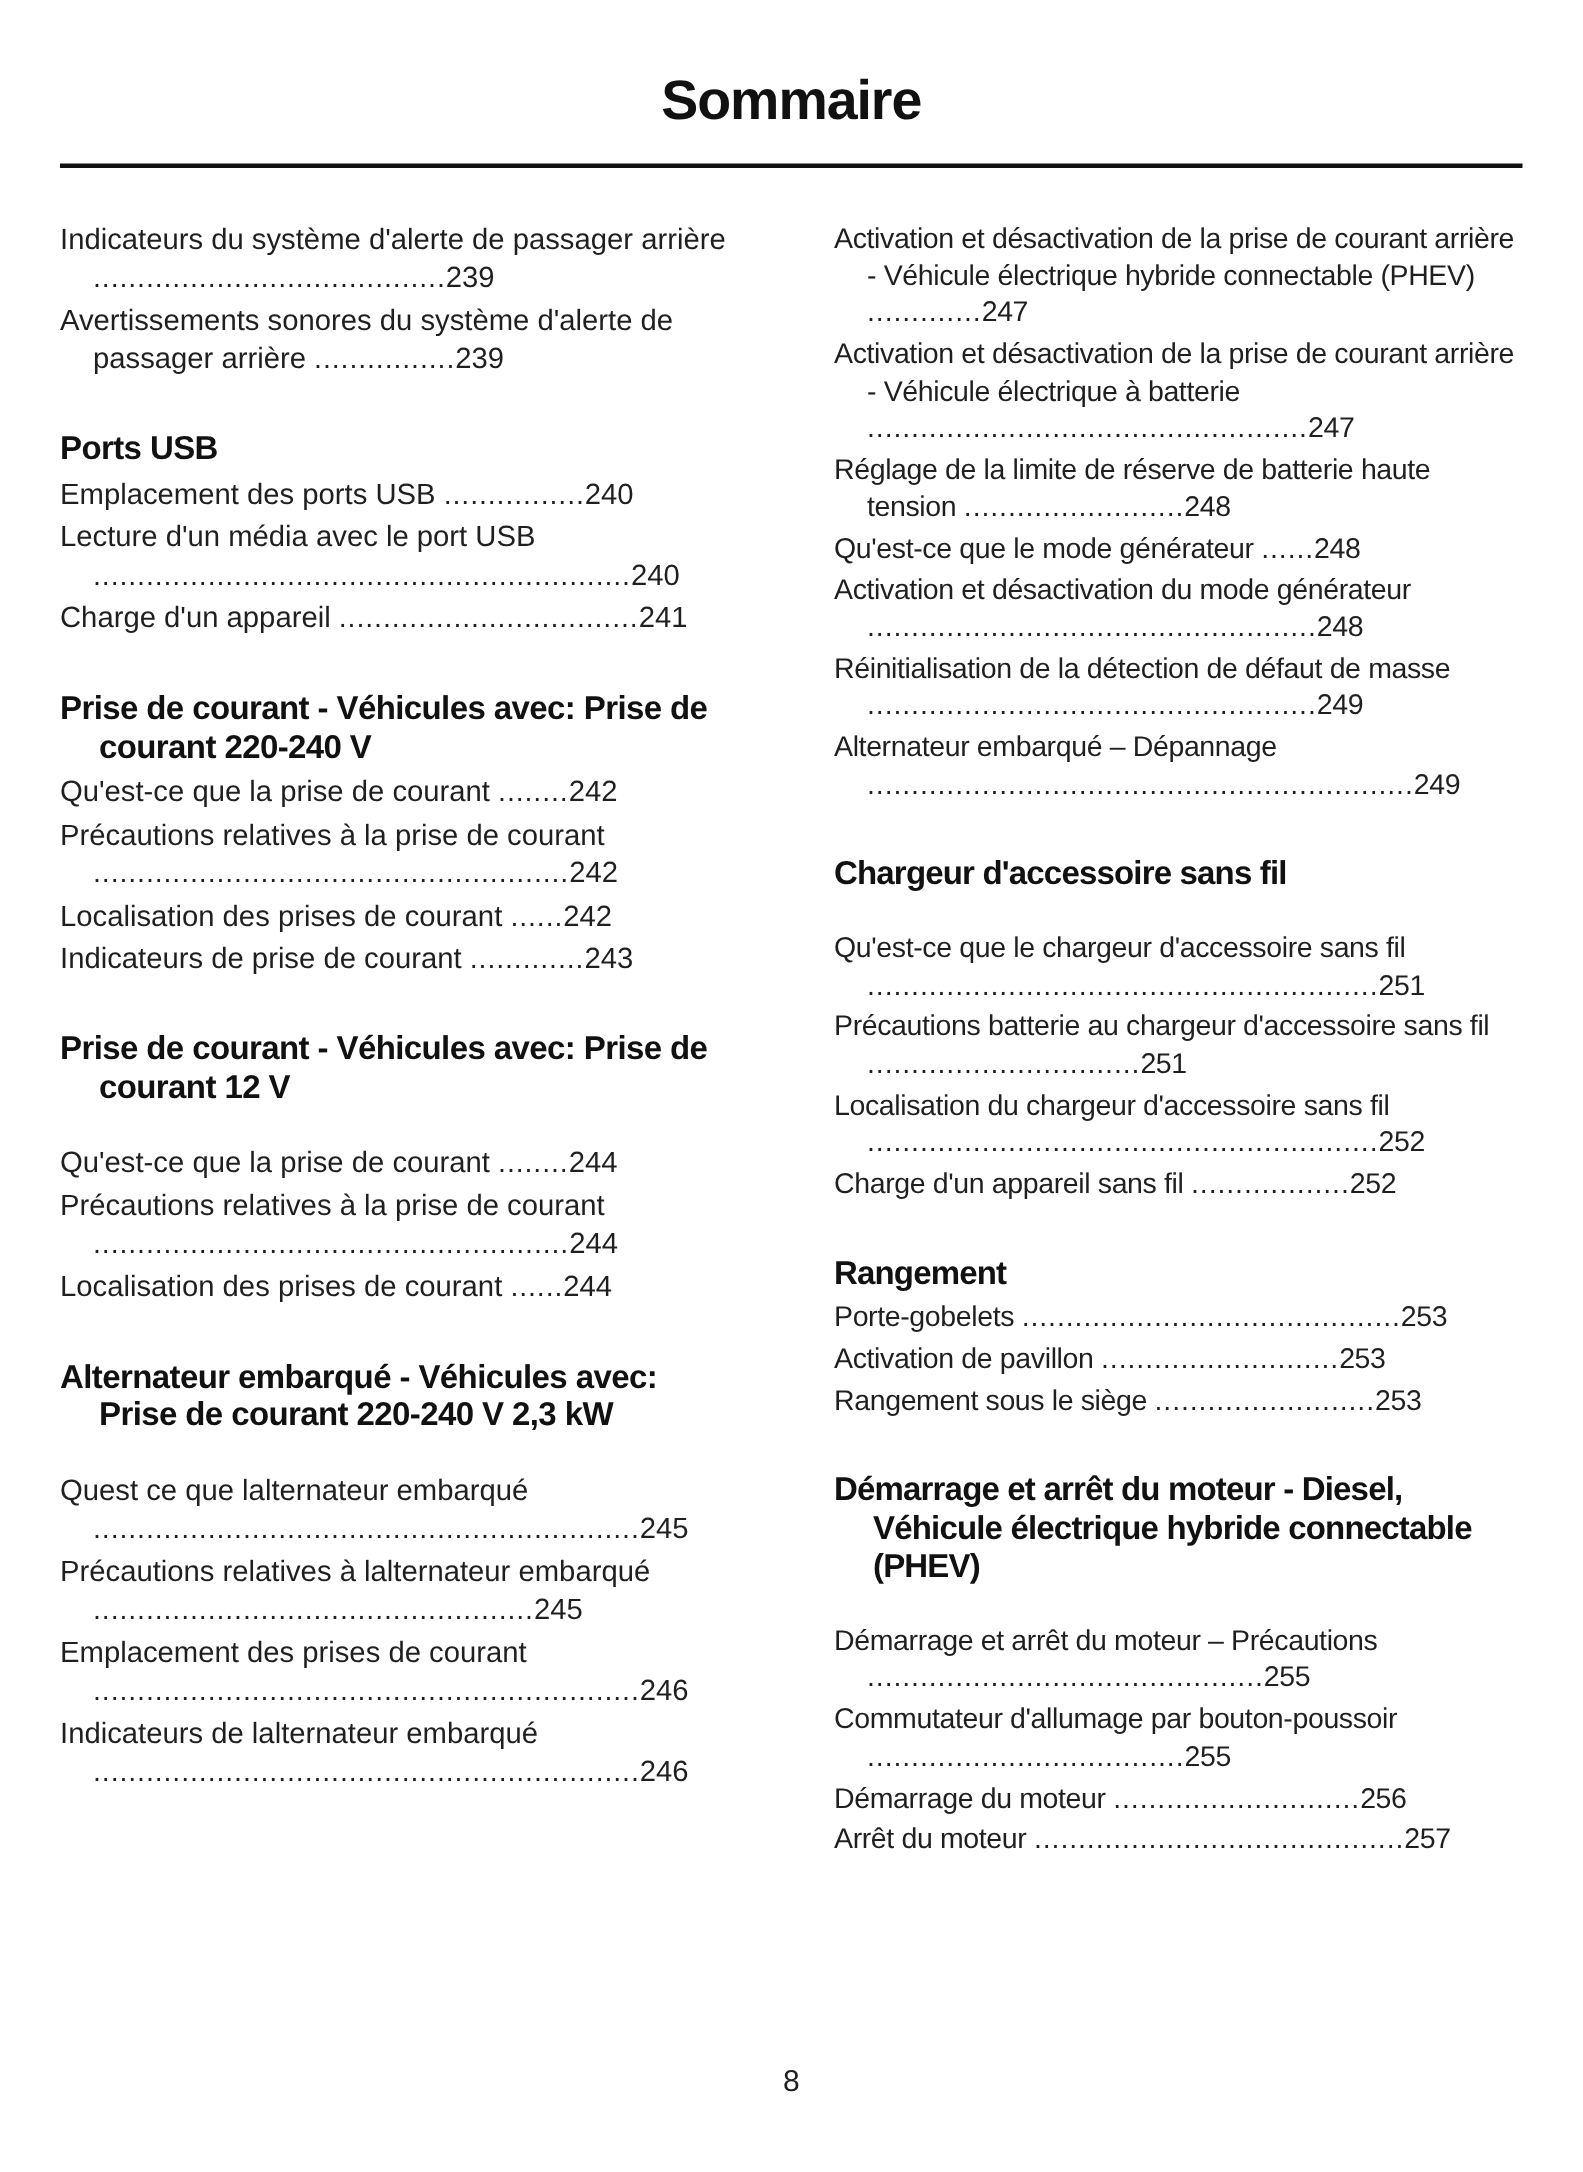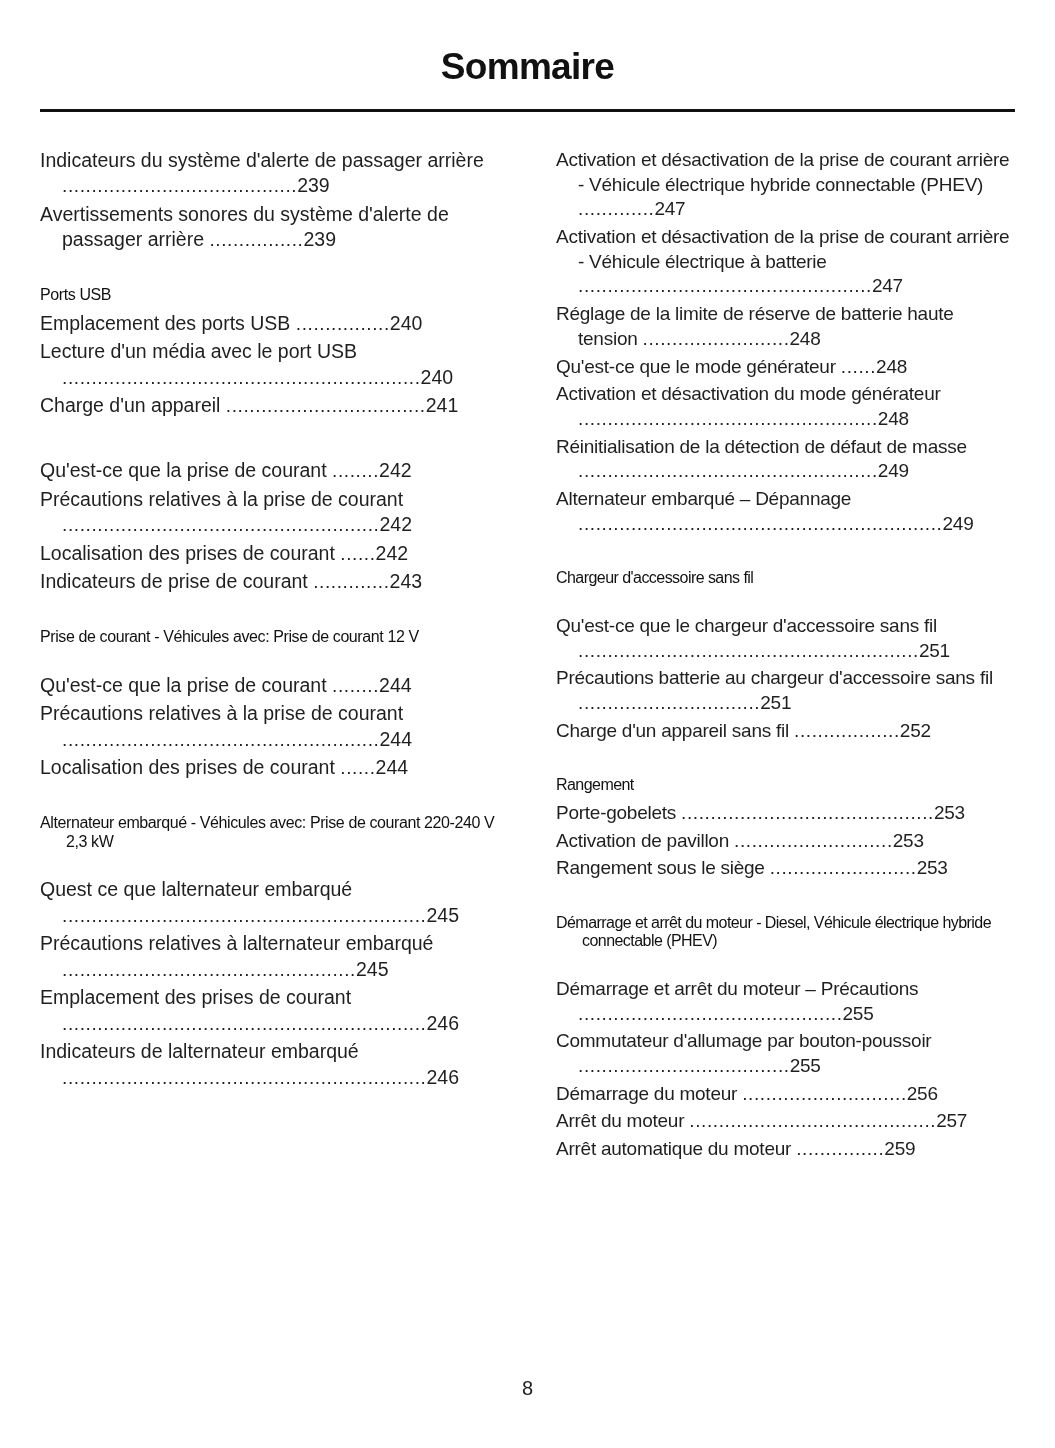--- a/index.html
+++ b/index.html
@@ -49,22 +49,22 @@
     align-items: flex-start;
   }
   .col {
     width: 455px;
     flex: 0 0 455px;
   }
   .col-right { }
 
   
   .sec-heading {
-    font-size: 16px;
-    font-weight: normal;
+    font-size: 22px;
+    font-weight: bold;
     line-height: 1.16;
     color: #111111;
     letter-spacing: -0.4px;
     padding-left: 26px;
     text-indent: -26px;
     margin: 0;
   }
   .gap-before-heading { height: 30px; }
   .gap-after-heading  { height: 6px; }
   .gap-after-heading-lg { height: 26px; }
@@ -118,20 +118,21 @@
     <div class="col col-left" id="col-left">
         <div class="entry"><span class="label">Indicateurs du système d'alerte de passager arrière </span><span class="leader">........................................</span><span class="pg">239</span></div>
         <div class="entry"><span class="label">Avertissements sonores du système d'alerte de passager arrière </span><span class="leader">................</span><span class="pg">239</span></div>
         <div class="gap-before-heading"></div>
         <div class="sec-heading">Ports USB</div>
         <div class="gap-after-heading"></div>
         <div class="entry"><span class="label">Emplacement des ports USB </span><span class="leader">................</span><span class="pg">240</span></div>
         <div class="entry"><span class="label">Lecture d'un média avec le port USB </span><span class="leader">.............................................................</span><span class="pg">240</span></div>
         <div class="entry"><span class="label">Charge d'un appareil </span><span class="leader">..................................</span><span class="pg">241</span></div>
         <div class="gap-before-heading"></div>
+        <div class="sec-heading">Prise de courant - Véhicules avec: Prise de courant 220-240 V</div>
         <div class="gap-after-heading"></div>
         <div class="entry"><span class="label">Qu'est-ce que la prise de courant </span><span class="leader">........</span><span class="pg">242</span></div>
         <div class="entry"><span class="label">Précautions relatives à la prise de courant  </span><span class="leader">......................................................</span><span class="pg">242</span></div>
         <div class="entry"><span class="label">Localisation des prises de courant </span><span class="leader">......</span><span class="pg">242</span></div>
         <div class="entry"><span class="label">Indicateurs de prise de courant </span><span class="leader">.............</span><span class="pg">243</span></div>
         <div class="gap-before-heading"></div>
         <div class="sec-heading">Prise de courant - Véhicules avec: Prise de courant 12 V</div>
         <div class="gap-after-heading-lg"></div>
         <div class="entry"><span class="label">Qu'est-ce que la prise de courant </span><span class="leader">........</span><span class="pg">244</span></div>
         <div class="entry"><span class="label">Précautions relatives à la prise de courant  </span><span class="leader">......................................................</span><span class="pg">244</span></div>
@@ -150,33 +151,33 @@
         <div class="entry"><span class="label">Réglage de la limite de réserve de batterie haute tension </span><span class="leader">.........................</span><span class="pg">248</span></div>
         <div class="entry"><span class="label">Qu'est-ce que le mode générateur </span><span class="leader">......</span><span class="pg">248</span></div>
         <div class="entry"><span class="label">Activation et désactivation du mode générateur </span><span class="leader">...................................................</span><span class="pg">248</span></div>
         <div class="entry"><span class="label">Réinitialisation de la détection de défaut de masse </span><span class="leader">...................................................</span><span class="pg">249</span></div>
         <div class="entry"><span class="label">Alternateur embarqué – Dépannage </span><span class="leader">..............................................................</span><span class="pg">249</span></div>
         <div class="gap-before-heading"></div>
         <div class="sec-heading">Chargeur d'accessoire sans fil</div>
         <div class="gap-after-heading-lg"></div>
         <div class="entry"><span class="label">Qu'est-ce que le chargeur d'accessoire sans fil </span><span class="leader">..........................................................</span><span class="pg">251</span></div>
         <div class="entry"><span class="label">Précautions batterie au chargeur d'accessoire sans fil </span><span class="leader">...............................</span><span class="pg">251</span></div>
+        <div class="entry"><span class="label">Localisation du chargeur d'accessoire sans fil </span><span class="leader">..........................................................</span><span class="pg">252</span></div>
         <div class="entry"><span class="label">Charge d'un appareil sans fil </span><span class="leader">..................</span><span class="pg">252</span></div>
         <div class="gap-before-heading"></div>
         <div class="sec-heading">Rangement</div>
         <div class="gap-after-heading"></div>
         <div class="entry"><span class="label">Porte-gobelets </span><span class="leader">...........................................</span><span class="pg">253</span></div>
         <div class="entry"><span class="label">Activation de pavillon </span><span class="leader">...........................</span><span class="pg">253</span></div>
         <div class="entry"><span class="label">Rangement sous le siège </span><span class="leader">.........................</span><span class="pg">253</span></div>
         <div class="gap-before-heading"></div>
         <div class="sec-heading">Démarrage et arrêt du moteur - Diesel, Véhicule électrique hybride connectable (PHEV)</div>
         <div class="gap-after-heading-lg"></div>
         <div class="entry"><span class="label">Démarrage et arrêt du moteur – Précautions </span><span class="leader">.............................................</span><span class="pg">255</span></div>
         <div class="entry"><span class="label">Commutateur d'allumage par bouton-poussoir  </span><span class="leader">....................................</span><span class="pg">255</span></div>
         <div class="entry"><span class="label">Démarrage du moteur  </span><span class="leader">............................</span><span class="pg">256</span></div>
         <div class="entry"><span class="label">Arrêt du moteur </span><span class="leader">..........................................</span><span class="pg">257</span></div>
-        <div class="entry"><span class="label">Arrêt automatique du moteur </span><span class="leader">...............</span><span class="pg">259</span></div>
       </div>
   </div>
 
   <div class="folio">8</div>
 
 </div>
 
 </body></html>

